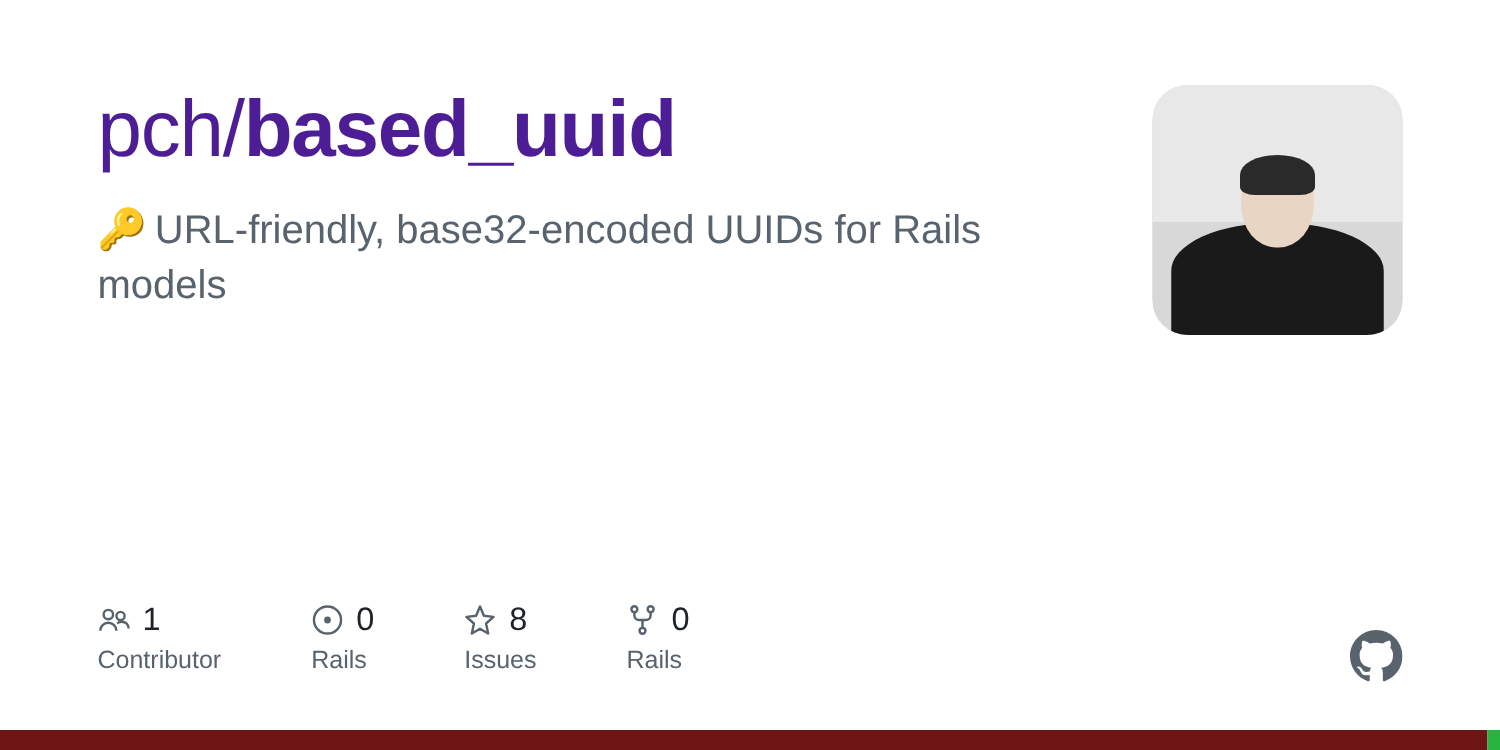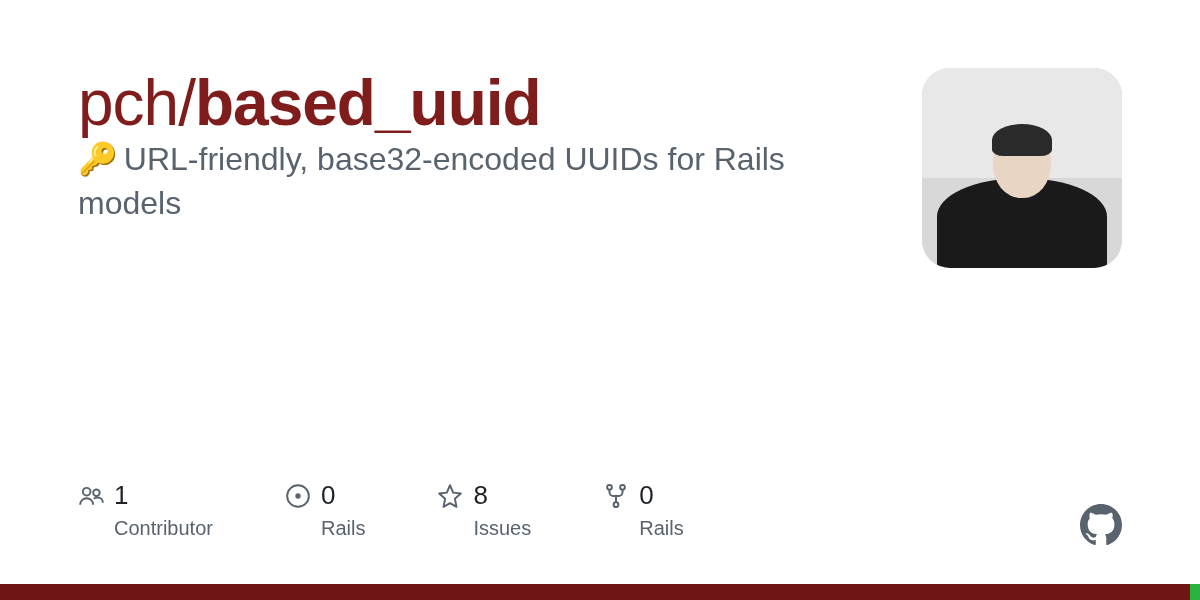--- a/index.html
+++ b/index.html
@@ -25,36 +25,37 @@
       justify-content: space-between;
       align-items: flex-start;
     }
     .title-section {
       flex: 1;
       padding-right: 40px;
     }
     .repo-title {
       font-size: 64px;
       line-height: 1.1;
-      color: #7f1d1d;
+      color: #4c1d95;
       font-weight: 400;
       letter-spacing: -1px;
     }
     .repo-title .owner {
       font-weight: 400;
     }
     .repo-title .slash {
       font-weight: 400;
     }
     .repo-title .name {
       font-weight: 700;
     }
     .description {
       font-size: 32px;
       color: #59636e;
+      margin-top: 24px;
       line-height: 1.35;
       font-weight: 400;
     }
     .description .emoji {
       margin-right: 6px;
     }
     .avatar {
       width: 200px;
       height: 200px;
       border-radius: 28px;
@@ -140,21 +141,20 @@
     }
     .stat-value {
       font-size: 26px;
       color: #1f2328;
       font-weight: 400;
     }
     .stat-label {
       font-size: 20px;
       color: #59636e;
       margin-top: 6px;
-      margin-left: 36px;
     }
     .github-logo {
       position: absolute;
       bottom: 54px;
       right: 78px;
       width: 42px;
       height: 42px;
       color: #59636e;
     }
     .github-logo svg {

